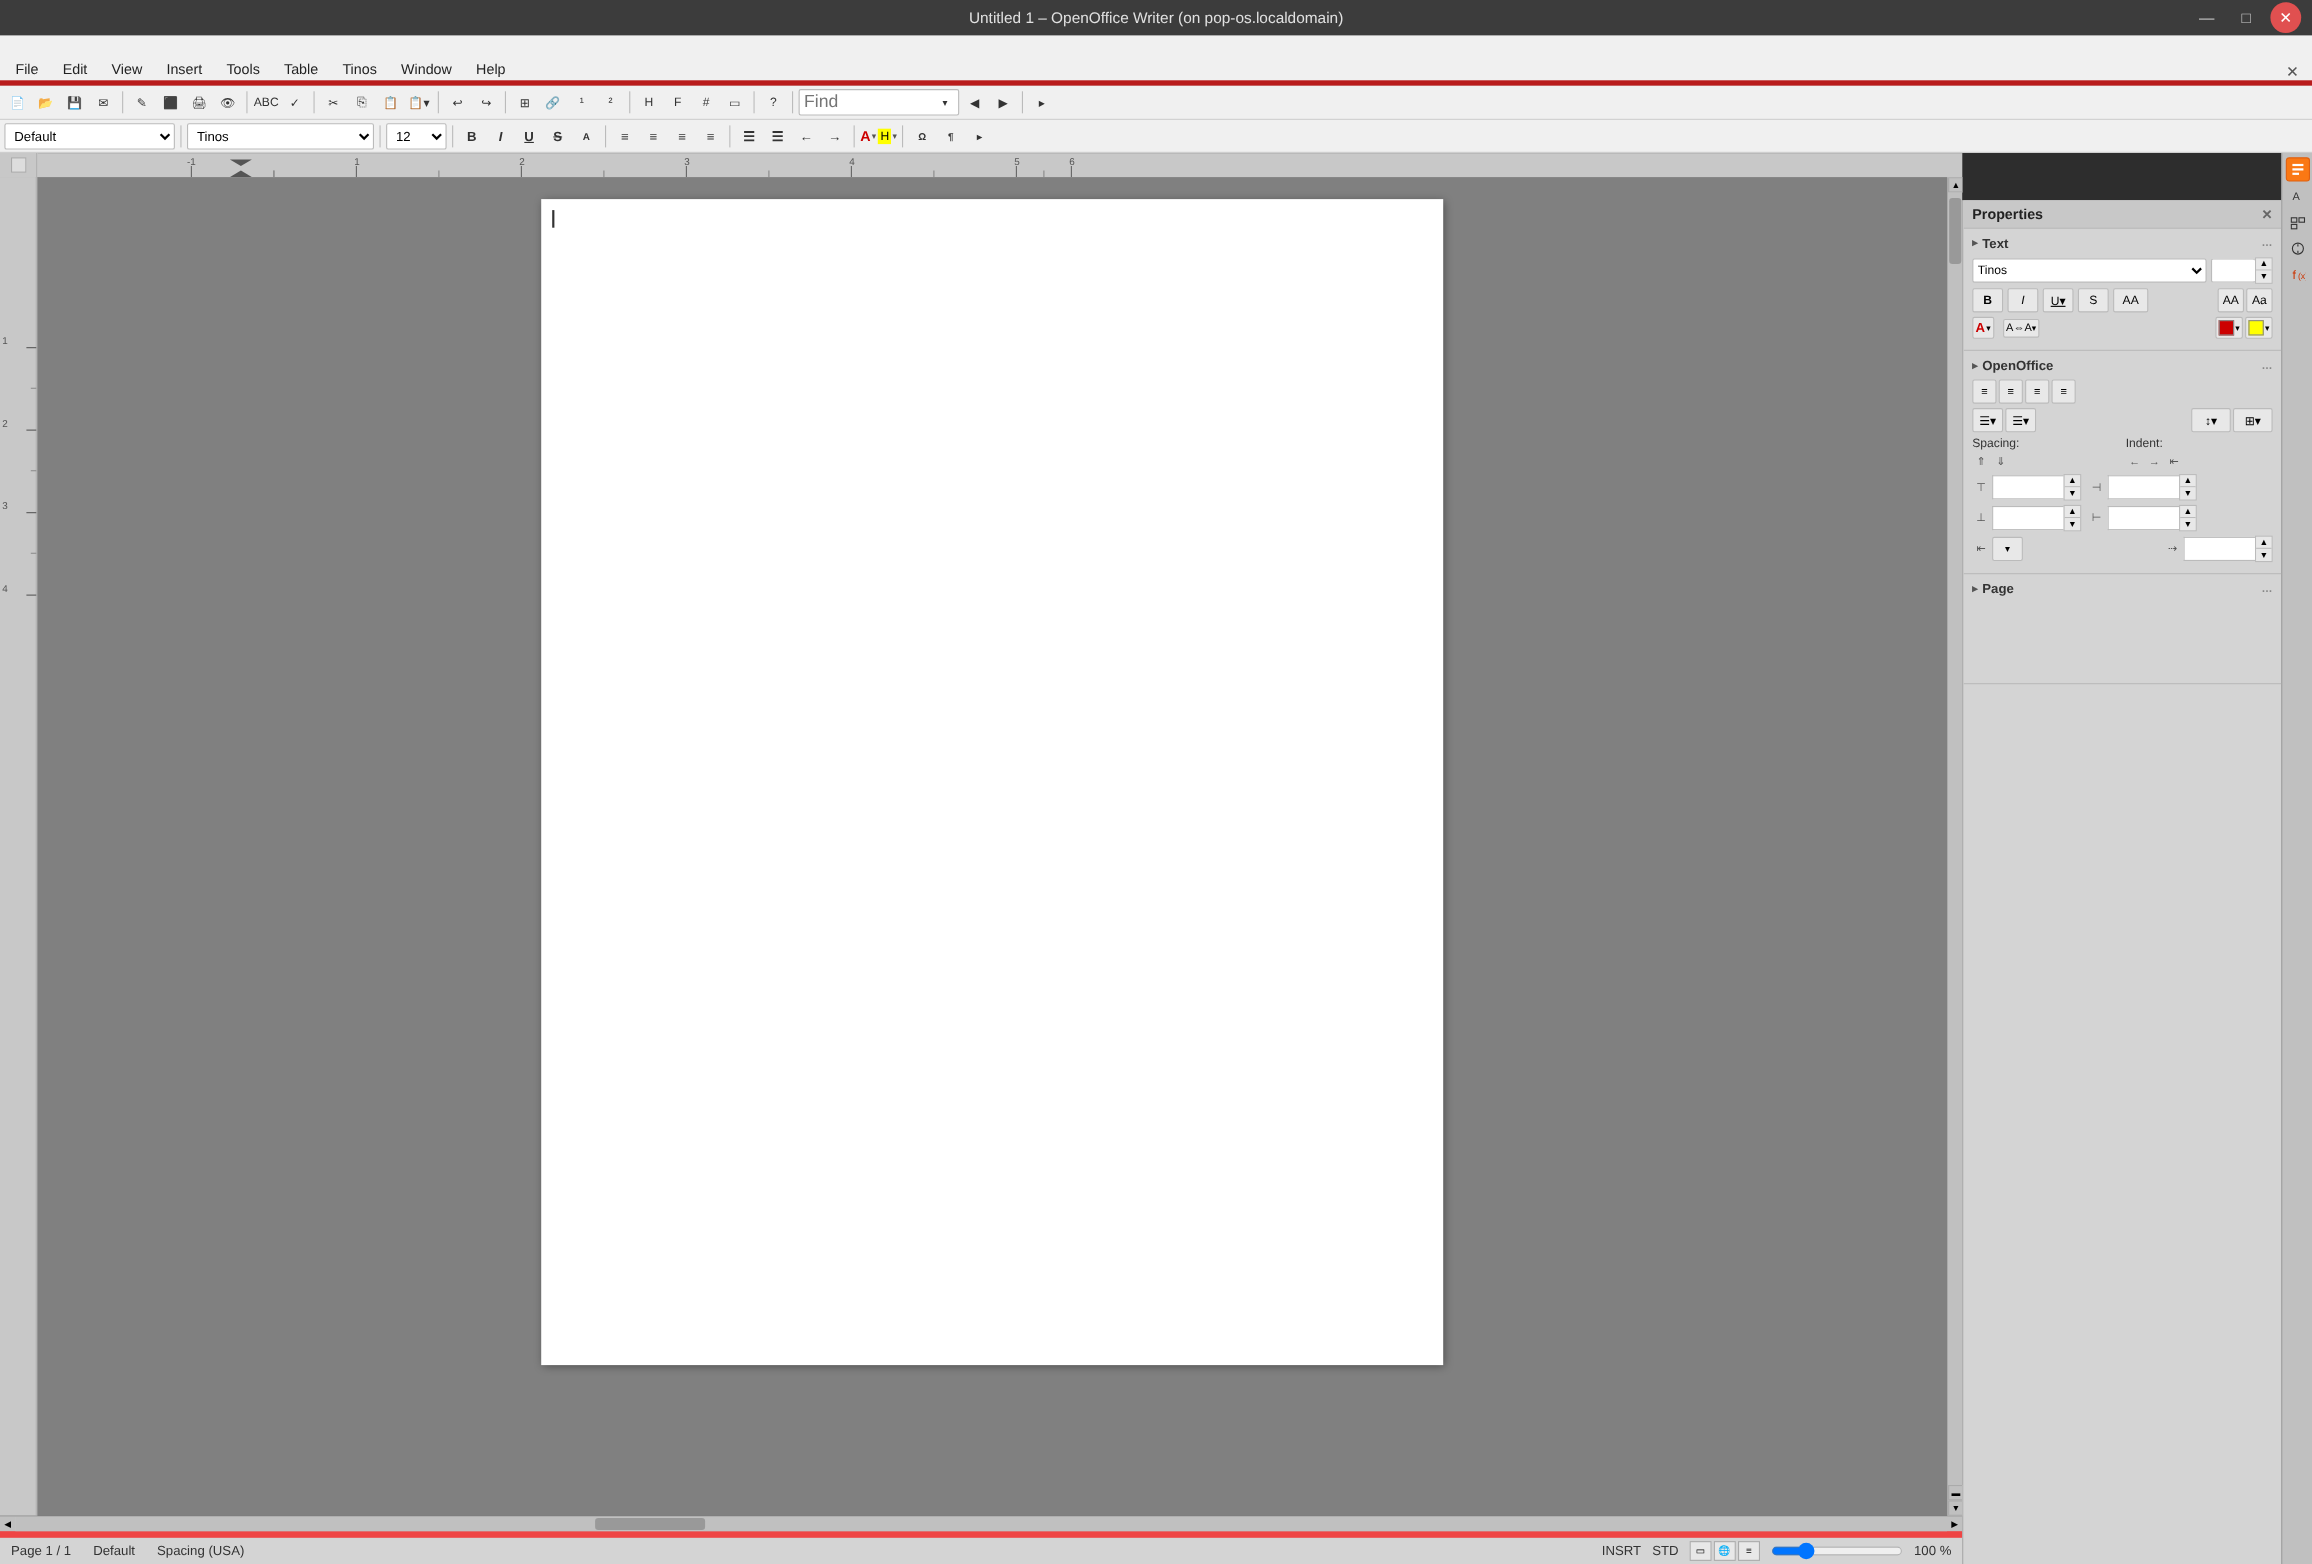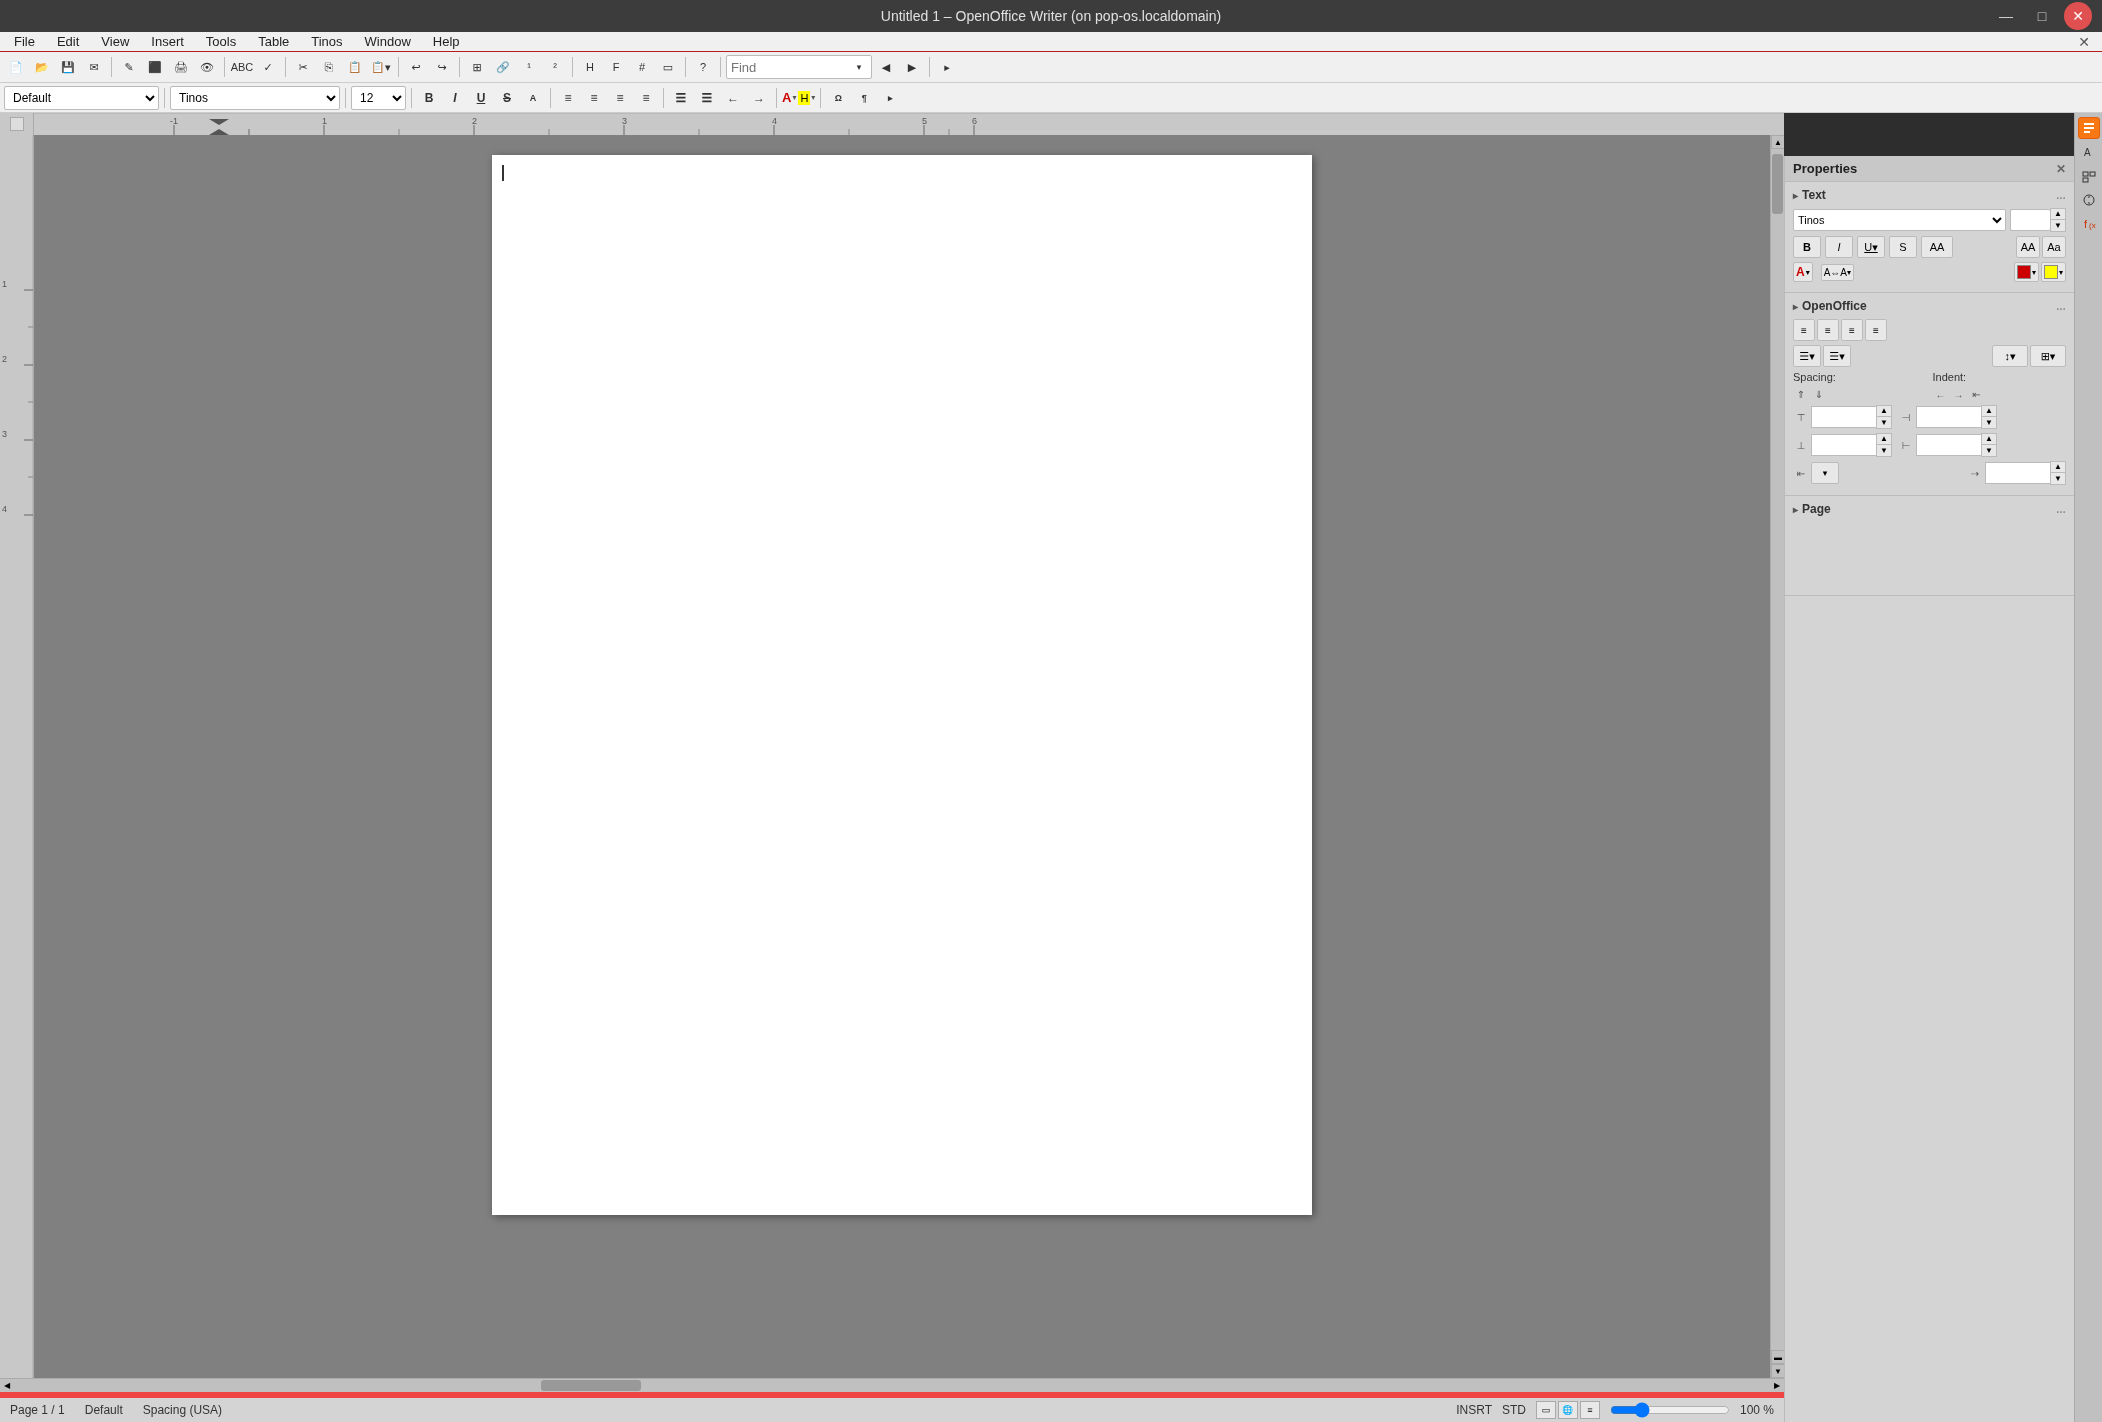--- a/index.html
+++ b/index.html
@@ -29,24 +29,24 @@
       display: flex; align-items: center; justify-content: center;
       cursor: pointer; color: #ccc; font-size: 14px;
       border-radius: 3px;
       border: none; background: transparent;
     }
     .title-btn.close { background: #e05050; border-radius: 50%; width: 28px; height: 28px; color: white; }
 
     
     .menu-bar {
       background: #f0f0f0;
-      border-bottom: 1px solid #b91c1c;
-      height: 20px;
+      border-bottom: 5px solid #b91c1c;
+      height: 46px;
       display: flex;
-      align-items: center;
+      align-items: flex-end;
       padding: 0 4px;
       gap: 2px;
     }
     .menu-item {
       padding: 3px 10px;
       font-size: 13px;
       cursor: pointer;
       border-radius: 2px;
       color: #222;
     }
@@ -422,21 +422,21 @@
       <div class="toolbar-separator"></div>
       <button class="tb-btn">H</button>
       <button class="tb-btn">F</button>
       <button class="tb-btn">#</button>
       <button class="tb-btn">▭</button>
       <div class="toolbar-separator"></div>
       <button class="tb-btn">?</button>
       <div class="toolbar-separator"></div>
 
       <div style="display:flex; align-items:center; border:1px solid #bbb; background:white; height:24px; border-radius:2px; padding:0 4px;">
-        <input type="text" style="border: none; outline: none; width: 120px; font-size: 13px; background: transparent;" placeholder="Find">
+        <input type="text" style="border: none; outline: none; width: 120px; font-size: 16px; background: transparent;" placeholder="Find">
         <button class="tb-btn" style="width:16px; font-size:9px;">▾</button>
       </div>
       <button class="tb-btn">◀</button>
       <button class="tb-btn">▶</button>
       <div class="toolbar-separator"></div>
       <button class="tb-btn">▸</button>
     </div>
   </div>
 
   <div class="format-toolbar">

